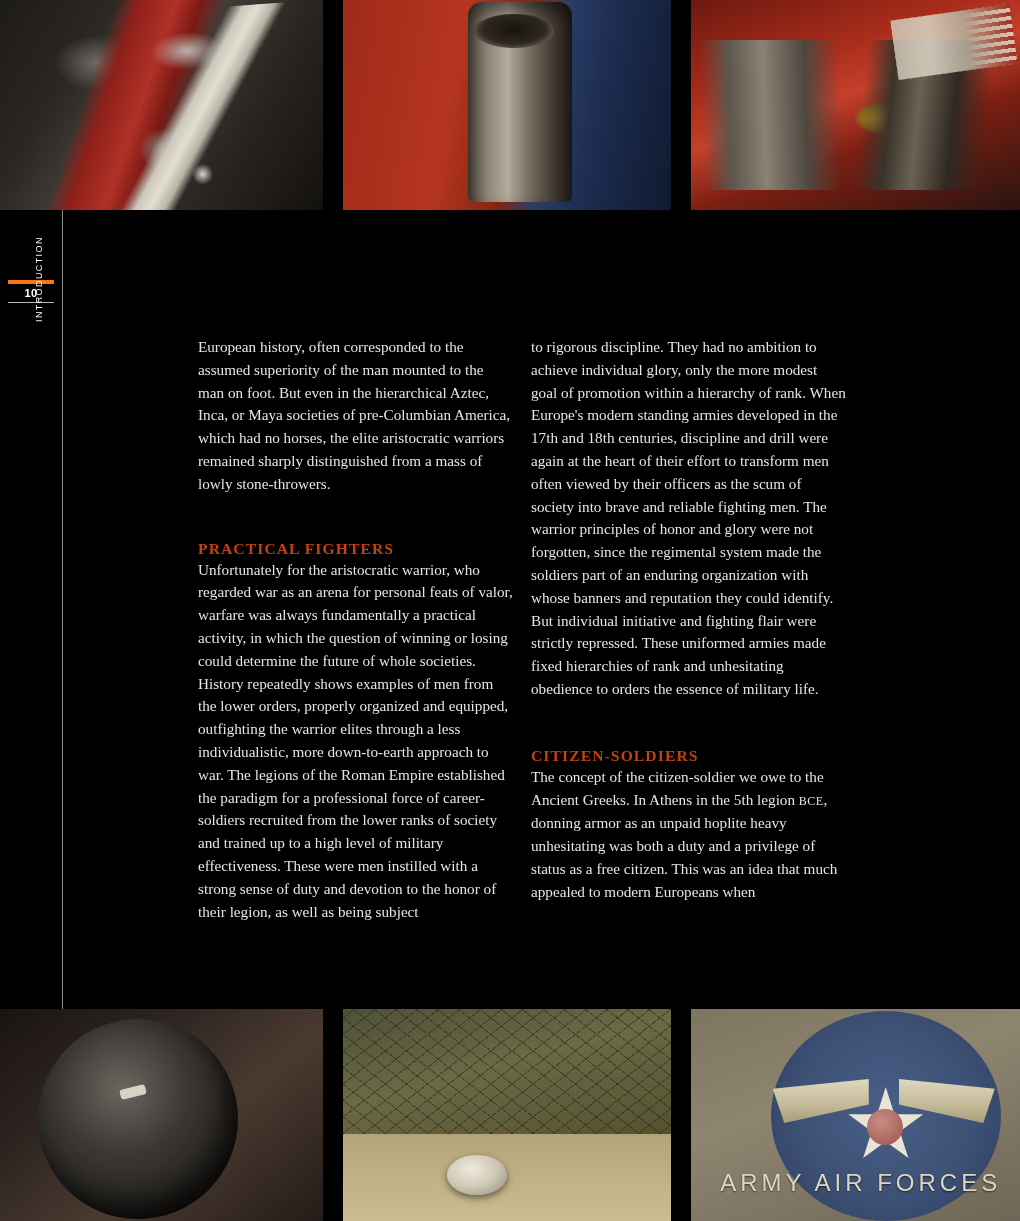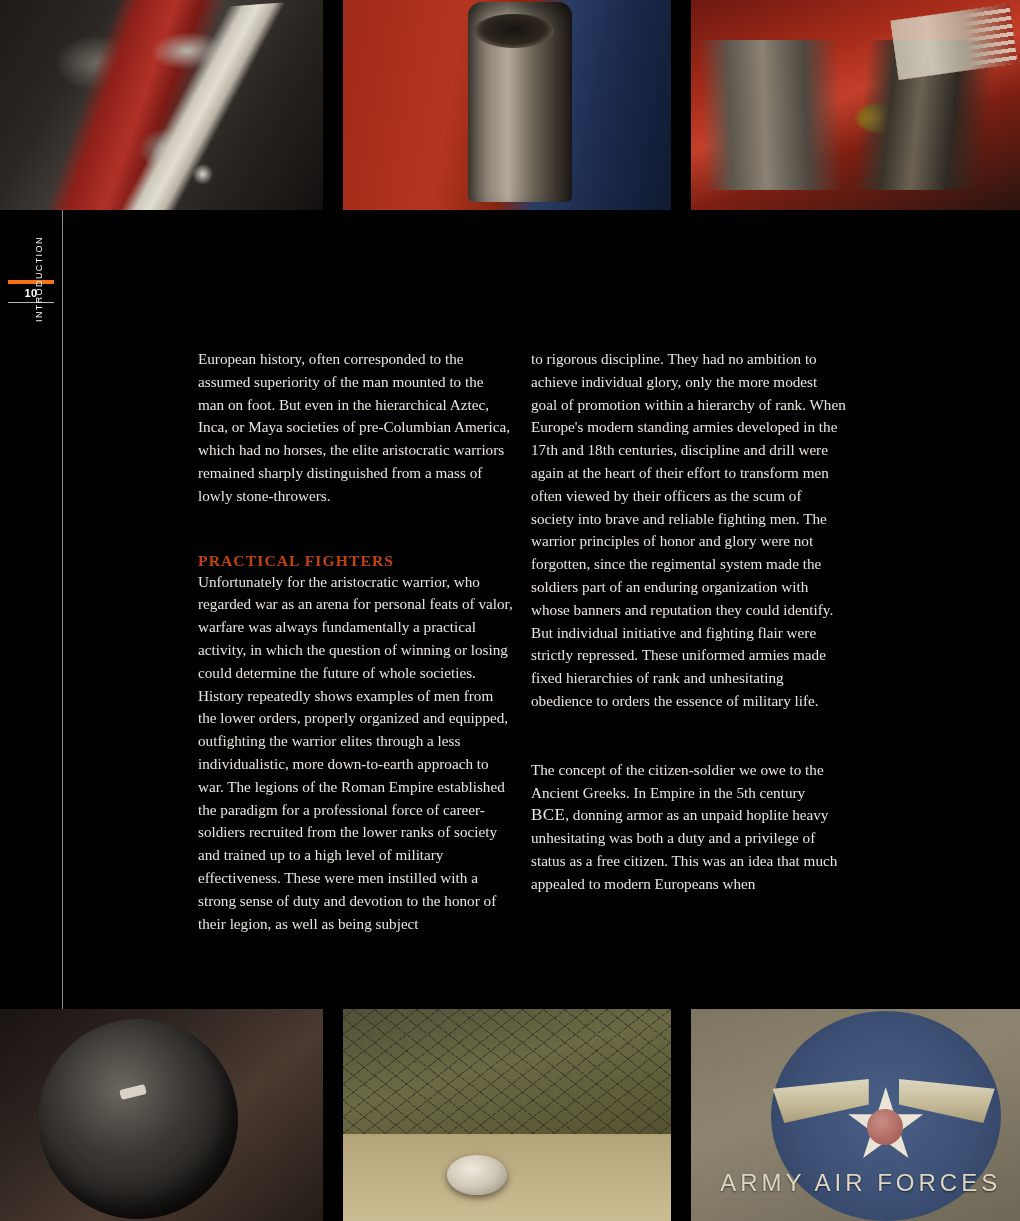--- a/index.html
+++ b/index.html
@@ -252,21 +252,21 @@
     font-size: 9px;
     letter-spacing: 1.4px;
     color: #ffffff;
     white-space: nowrap;
   }
 
   
   .columns {
     position: absolute;
     left: 198px;
-    top: 348px;
+    top: 336px;
     width: 652px;
     display: flex;
     gap: 18px;
   }
   .col { width: 315px; }
   .col p {
     margin: 0;
     font-size: 15.2px;
     line-height: 22.8px;
     color: #e9e5dd;
@@ -276,21 +276,21 @@
     margin: 0 0 1px 0;
     font-size: 15.6px;
     font-weight: bold;
     letter-spacing: 1.1px;
     color: #c2410c;
     text-transform: uppercase;
   }
   .sec-gap { height: 44px; }
   .sec-gap-2 { height: 46px; }
   .smallcaps {
-    font-size: 17px;
+    font-size: 12px;
     letter-spacing: .4px;
   }
 </style>
 </head>
 <body>
 
 <div class="photo-strip top">
   <div class="photo p1 tp1"></div>
   <div class="photo p2 tp2"></div>
   <div class="photo p3 tp3"></div>
@@ -307,21 +307,22 @@
   <div class="col">
     <p>European history, often corresponded to the assumed superiority of the man mounted to the man on foot. But even in the hierarchical Aztec, Inca, or Maya societies of pre-Columbian America, which had no horses, the elite aristocratic warriors remained sharply distinguished from a mass of lowly stone-throwers.</p>
     <div class="sec-gap"></div>
     <h2>PRACTICAL FIGHTERS</h2>
     <p>Unfortunately for the aristocratic warrior, who regarded war as an arena for personal feats of valor, warfare was always fundamentally a practical activity, in which the question of winning or losing could determine the future of whole societies. History repeatedly shows examples of men from the lower orders, properly organized and equipped, outfighting the warrior elites through a less individualistic, more down-to-earth approach to war. The legions of the Roman Empire established the paradigm for a professional force of career-soldiers recruited from the lower ranks of society and trained up to a high level of military effectiveness. These were men instilled with a strong sense of duty and devotion to the honor of their legion, as well as being subject</p>
   </div>
 
   <div class="col">
     <p>to rigorous discipline. They had no ambition to achieve individual glory, only the more modest goal of promotion within a hierarchy of rank. When Europe's modern standing armies developed in the 17th and 18th centuries, discipline and drill were again at the heart of their effort to transform men often viewed by their officers as the scum of society into brave and reliable fighting men. The warrior principles of honor and glory were not forgotten, since the regimental system made the soldiers part of an enduring organization with whose banners and reputation they could identify. But individual initiative and fighting flair were strictly repressed. These uniformed armies made fixed hierarchies of rank and unhesitating obedience to orders the essence of military life.</p>
     <div class="sec-gap-2"></div>
-    <p><span>The concept of the citizen-soldier we owe to the Ancient Greeks. In Empire in the 5th century </span><span class="smallcaps">BCE</span><span>, donning armor as an unpaid hoplite heavy unhesitating was both a duty and a privilege of status as a free citizen. This was an idea that much appealed to modern Europeans when</span></p>
+    <h2>CITIZEN-SOLDIERS</h2>
+    <p><span>The concept of the citizen-soldier we owe to the Ancient Greeks. In Athens in the 5th legion </span><span class="smallcaps">BCE</span><span>, donning armor as an unpaid hoplite heavy unhesitating was both a duty and a privilege of status as a free citizen. This was an idea that much appealed to modern Europeans when</span></p>
   </div>
 
 </div>
 
 <div class="photo-strip bottom">
   <div class="photo p1 bp1"></div>
   <div class="photo p2 bp2"></div>
   <div class="photo p3 bp3">
     <div class="wing-l"></div>
     <div class="wing-r"></div>

